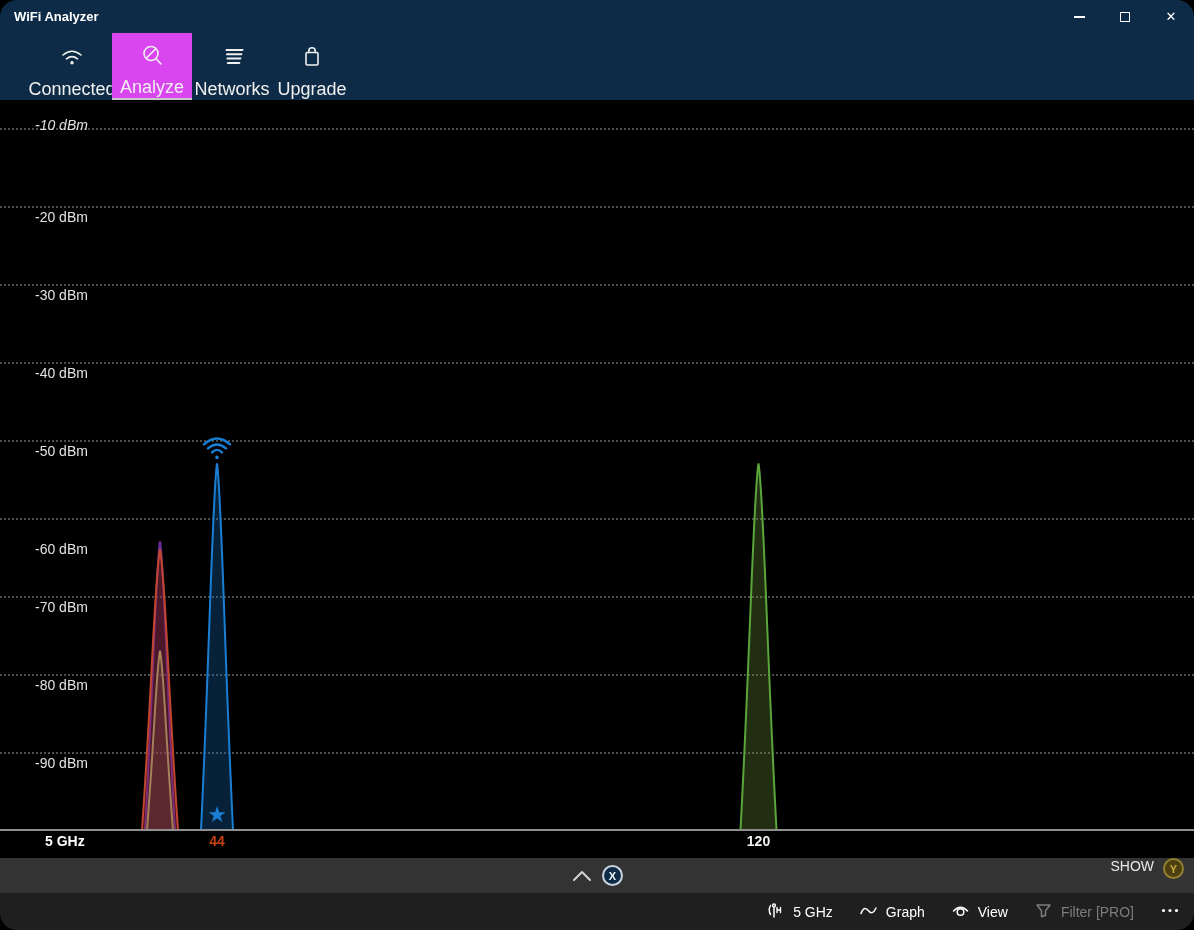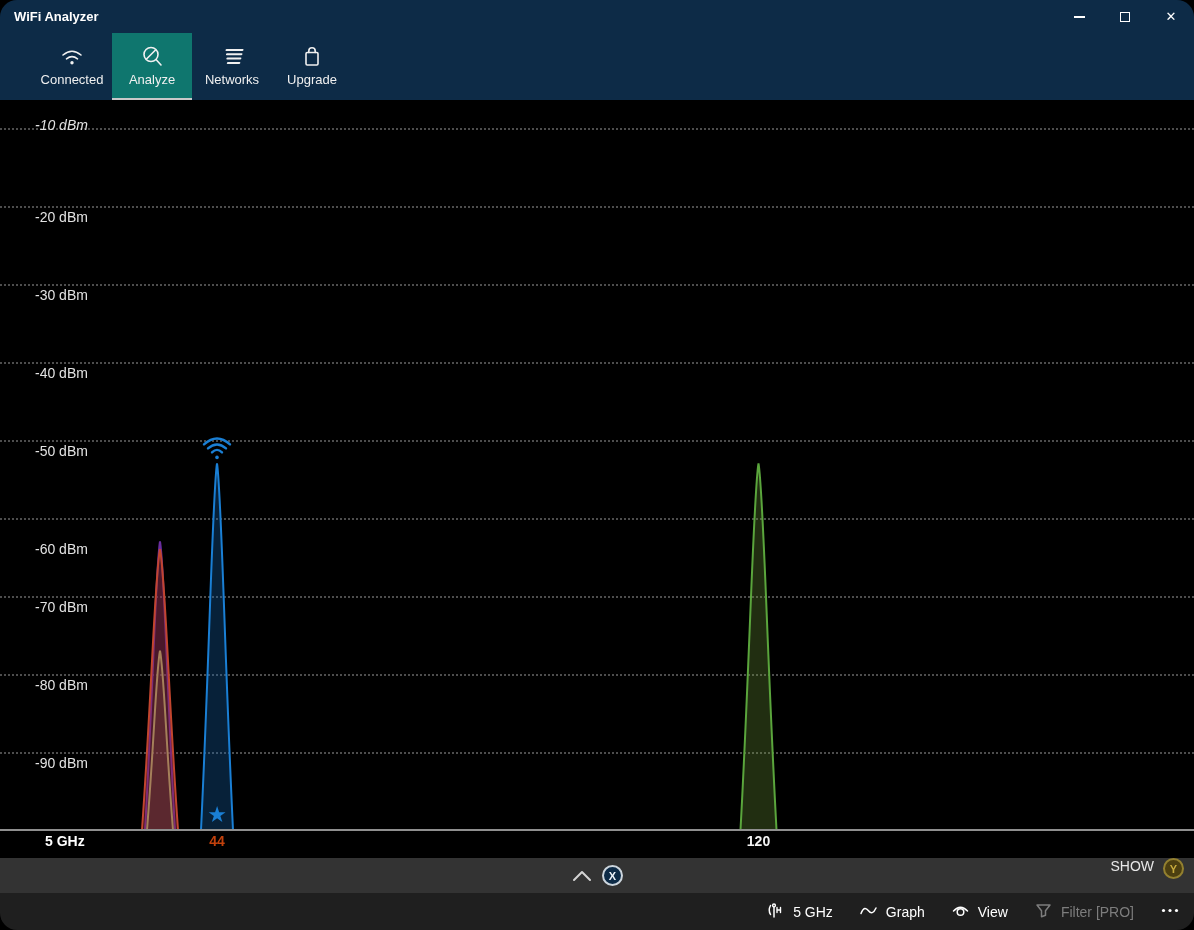--- a/index.html
+++ b/index.html
@@ -14,23 +14,23 @@
   .win-controls { position:absolute; right:0; top:0; height:33px; display:flex; }
   .win-btn { width:46px; height:33px; display:flex; align-items:center; justify-content:center;
              background:transparent; border:none; cursor:pointer; }
   .min-glyph { width:11px; height:2px; background:#fff; }
   .max-glyph { width:10px; height:10px; border:1.5px solid #fff; }
   .close-glyph { color:#fff; font-size:13px; line-height:1; }
 
   .tabs { display:flex; margin-left:32px; height:67px; }
   .tab { width:80px; height:67px; display:flex; flex-direction:column; align-items:center;
          padding-top:9px; position:relative; cursor:pointer; }
-  .tab.selected { background:#0f766e; border-bottom:2px solid #c9c9c9; }
+  .tab.selected { background:#d946ef; border-bottom:2px solid #c9c9c9; }
   .tab .ticon { height:30px; display:flex; align-items:center; justify-content:center; }
-  .tab .tlabel { color:#f0f0f0; font-size:13px; margin-top:0; }
+  .tab .tlabel { color:#f0f0f0; font-size:18px; margin-top:8px; }
   .tab svg { stroke:#f0f0f0; fill:none; stroke-width:1.6; stroke-linecap:round; stroke-linejoin:round; }
 
   
   .chart { position:absolute; top:100px; left:0; width:1194px; height:758px; background:#000; }
   .gridline { position:absolute; left:0; width:1194px; height:0; border-top:2px dotted #4d4d4d; }
   .ylabel { position:absolute; left:35px; color:#e2e2e2; font-size:14px; }
   .curves { position:absolute; top:0; left:0; }
   .axisline { position:absolute; top:729px; left:0; width:1194px; height:2px; background:#8f8f8f; }
   .band-label { position:absolute; left:45px; top:733px; color:#fff; font-size:14px; font-weight:bold; }
   .xtick { position:absolute; top:733px; transform:translateX(-50%); color:#f2f2f2;

